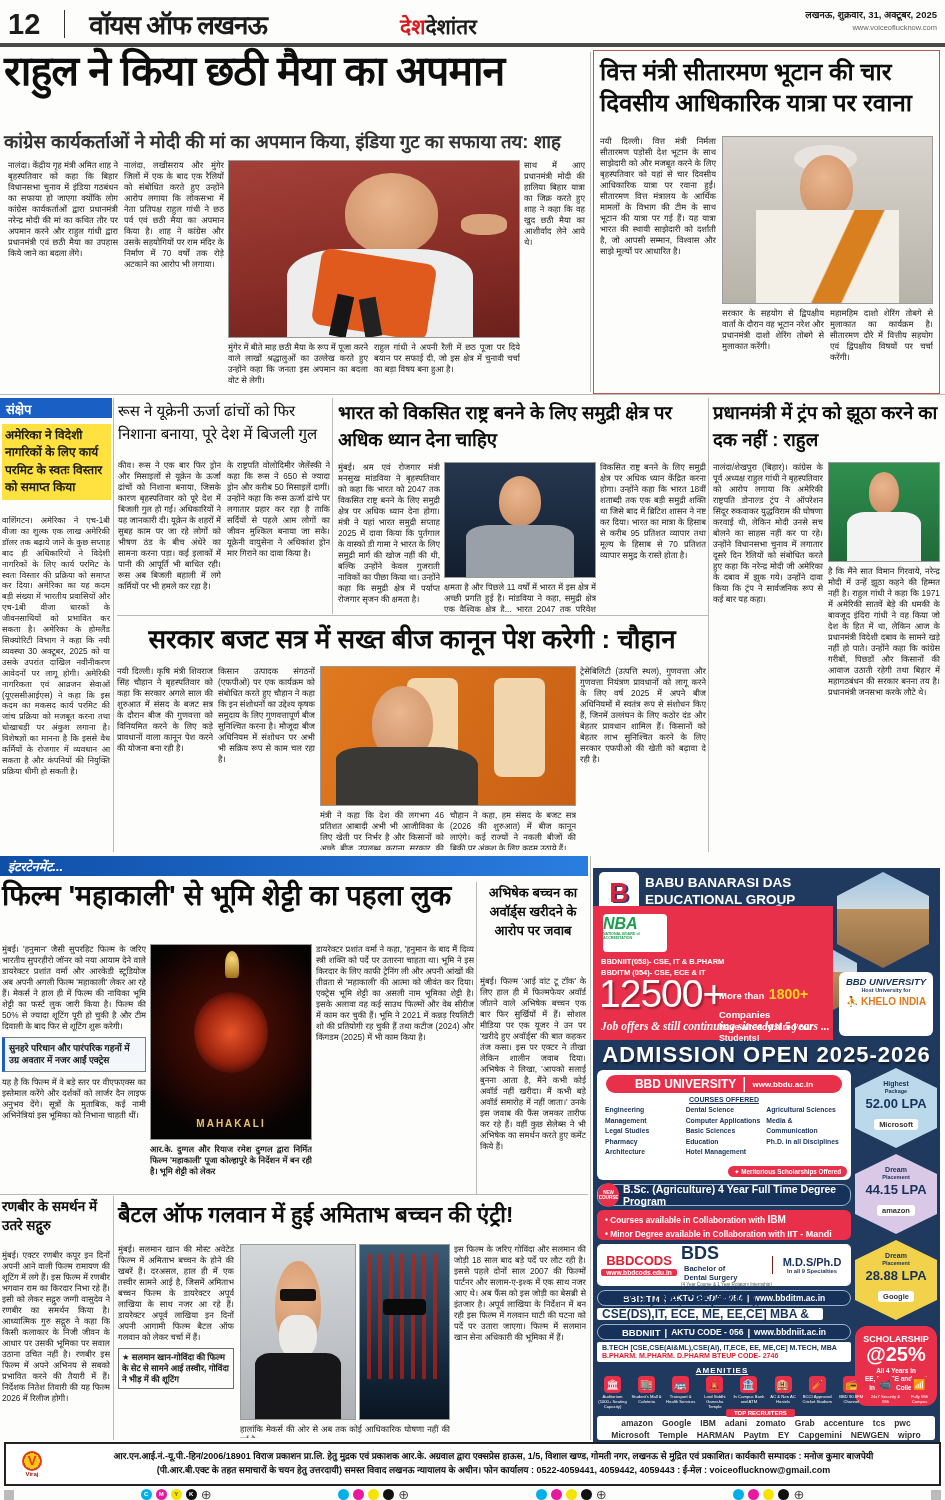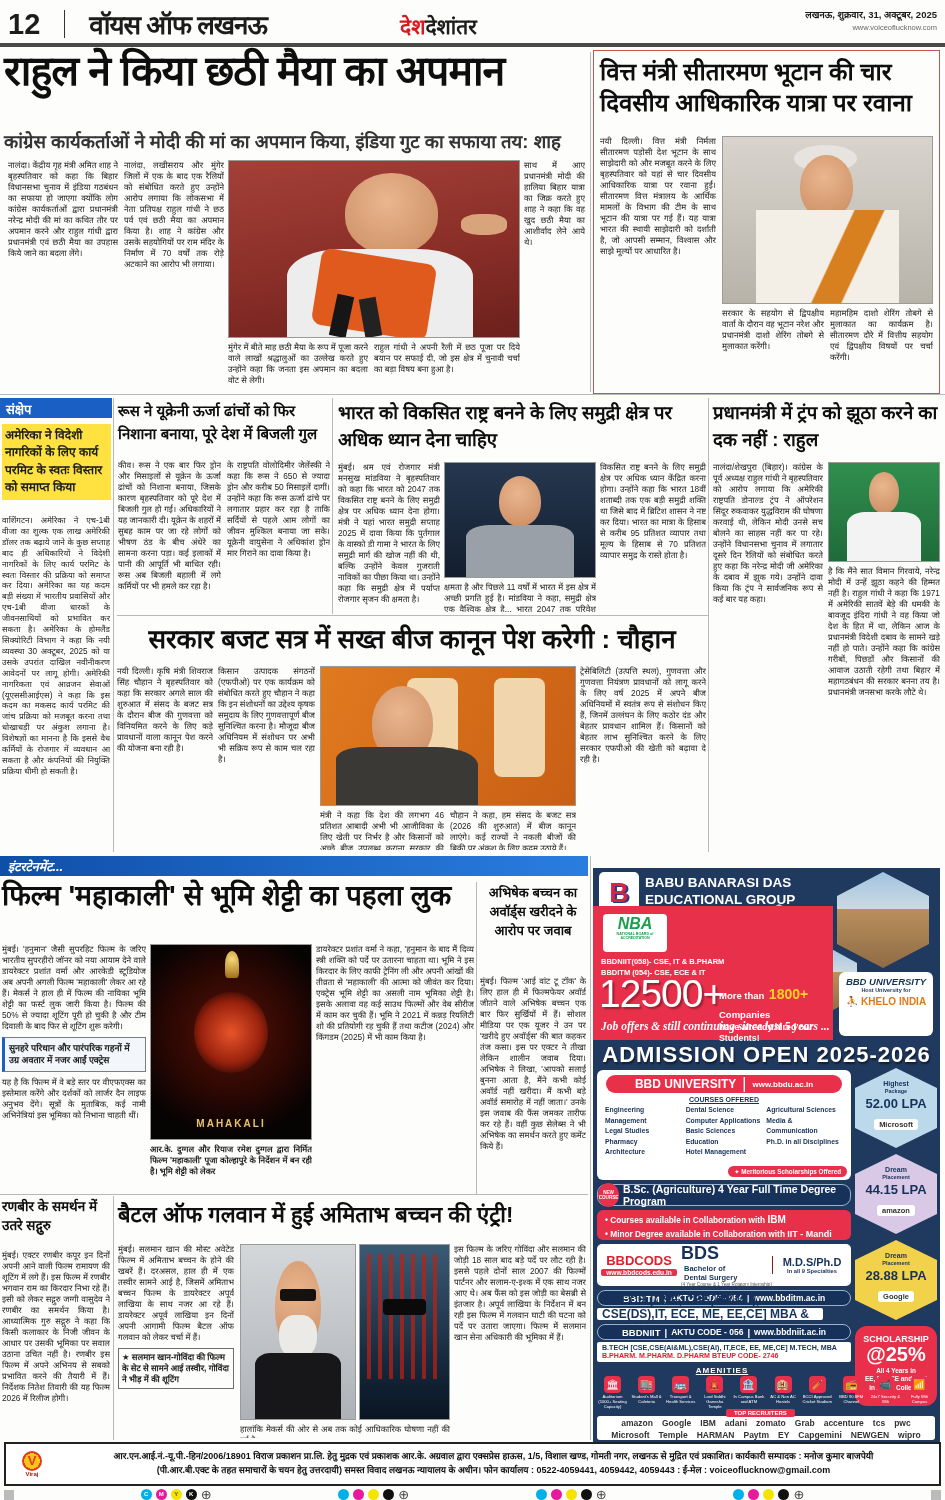--- a/index.html
+++ b/index.html
@@ -135,21 +135,21 @@
   <div class="abs vr" style="left:590px;top:52px;height:340px"></div>
   <div class="abs vr" style="left:113px;top:398px;height:454px"></div>
   <div class="abs vr" style="left:332px;top:398px;height:216px"></div>
   <div class="abs vr" style="left:708px;top:398px;height:454px"></div>
   <div class="abs hr" style="left:117px;top:615px;width:591px"></div>
 
   <div class="abs" style="left:0;top:398px;width:112px;height:20px;background:#1a5fc4;color:#fff;font-weight:800;font-size:13px;padding:2px 6px">संक्षेप</div>
   <div class="abs" style="left:2px;top:424px;width:109px;background:#ffe23f;font-size:12px;line-height:1.45;font-weight:800;padding:3px">अमेरिका ने विदेशी नागरिकों के लिए कार्य परमिट के स्वतः विस्तार को समाप्त किया</div>
   <div class="abs j" style="left:2px;top:516px;width:108px;height:334px;font-size:8.2px">वाशिंगटन। अमेरिका ने एच-1बी वीजा का शुल्क एक लाख अमेरिकी डॉलर तक बढ़ाये जाने के कुछ सप्ताह बाद ही अधिकारियों ने विदेशी नागरिकों के लिए कार्य परमिट के स्वतः विस्तार की प्रक्रिया को समाप्त कर दिया। अमेरिका का यह कदम बड़ी संख्या में भारतीय प्रवासियों और एच-1बी वीजा धारकों के जीवनसाथियों को प्रभावित कर सकता है। अमेरिका के होमलैंड सिक्योरिटी विभाग ने कहा कि नयी व्यवस्था 30 अक्टूबर, 2025 को या उसके उपरांत दाखिल नवीनीकरण आवेदनों पर लागू होगी। अमेरिकी नागरिकता एवं आव्रजन सेवाओं (यूएससीआईएस) ने कहा कि इस कदम का मकसद कार्य परमिट की जांच प्रक्रिया को मजबूत करना तथा धोखाधड़ी पर अंकुश लगाना है। विशेषज्ञों का मानना है कि इससे वैध कर्मियों के रोजगार में व्यवधान आ सकता है और कंपनियों की नियुक्ति प्रक्रिया धीमी हो सकती है।</div>
 
-  <div class="abs hl" style="left:118px;top:400px;width:212px;font-size:15px;line-height:1.5;font-weight:700">रूस ने यूक्रेनी ऊर्जा ढांचों को फिर निशाना बनाया, पूरे देश में बिजली गुल</div>
+  <div class="abs hl" style="left:118px;top:400px;width:212px;font-size:15px;line-height:1.5;font-weight:400">रूस ने यूक्रेनी ऊर्जा ढांचों को फिर निशाना बनाया, पूरे देश में बिजली गुल</div>
   <div class="abs j" style="left:118px;top:460px;width:103px;height:152px">कीव। रूस ने एक बार फिर ड्रोन और मिसाइलों से यूक्रेन के ऊर्जा ढांचों को निशाना बनाया, जिसके कारण बृहस्पतिवार को पूरे देश में बिजली गुल हो गई। अधिकारियों ने यह जानकारी दी। यूक्रेन के शहरों में सुबह काम पर जा रहे लोगों को भीषण ठंड के बीच अंधेरे का सामना करना पड़ा। कई इलाकों में पानी की आपूर्ति भी बाधित रही। रूस अब बिजली बहाली में लगे कर्मियों पर भी हमले कर रहा है।</div>
   <div class="abs j" style="left:227px;top:460px;width:103px;height:152px">के राष्ट्रपति वोलोदिमीर जेलेंस्की ने कहा कि रूस ने 650 से ज्यादा ड्रोन और करीब 50 मिसाइलें दागीं। उन्होंने कहा कि रूस ऊर्जा ढांचे पर लगातार प्रहार कर रहा है ताकि सर्दियों से पहले आम लोगों का जीवन मुश्किल बनाया जा सके। यूक्रेनी वायुसेना ने अधिकांश ड्रोन मार गिराने का दावा किया है।</div>
 
   <div class="abs hl" style="left:338px;top:400px;width:368px;font-size:18.5px;line-height:1.45;font-weight:800">भारत को विकसित राष्ट्र बनने के लिए समुद्री क्षेत्र पर अधिक ध्यान देना चाहिए</div>
   <div class="abs j" style="left:338px;top:462px;width:102px;height:150px">मुंबई। श्रम एवं रोजगार मंत्री मनसुख मांडविया ने बृहस्पतिवार को कहा कि भारत को 2047 तक विकसित राष्ट्र बनने के लिए समुद्री क्षेत्र पर अधिक ध्यान देना होगा। मंत्री ने यहां भारत समुद्री सप्ताह 2025 में दावा किया कि पुर्तगाल के वास्को डी गामा ने भारत के लिए समुद्री मार्ग की खोज नहीं की थी, बल्कि उन्होंने केवल गुजराती नाविकों का पीछा किया था। उन्होंने कहा कि समुद्री क्षेत्र में पर्याप्त रोजगार सृजन की क्षमता है।</div>
   <div class="photo ph-mand" style="left:444px;top:462px;width:152px;height:116px">
     <div class="face"></div>
     <div class="coat"></div>
   </div>
   <div class="abs j" style="left:600px;top:462px;width:106px;height:150px">विकसित राष्ट्र बनने के लिए समुद्री क्षेत्र पर अधिक ध्यान केंद्रित करना होगा। उन्होंने कहा कि भारत 18वीं शताब्दी तक एक बड़ी समुद्री शक्ति था जिसे बाद में ब्रिटिश शासन ने नष्ट कर दिया। भारत का मात्रा के हिसाब से करीब 95 प्रतिशत व्यापार तथा मूल्य के हिसाब से 70 प्रतिशत व्यापार समुद्र के रास्ते होता है।</div>
@@ -228,21 +228,21 @@
     </div>
     <div class="abs" style="left:52px;top:7px;font-size:13.5px;font-weight:800;line-height:1.25">
       <div>BABU BANARASI DAS</div>
       <div>EDUCATIONAL GROUP</div>
     </div>
     <div class="abs hex bld" style="left:244px;top:4px;width:92px;height:96px"></div>
     <div class="abs hex bld" style="left:150px;top:36px;width:72px;height:78px"></div>
     <div class="abs hex bld" style="left:202px;top:78px;width:62px;height:68px"></div>
 
     <div class="abs" style="left:0;top:38px;width:240px;height:134px;background:#e8304a"></div>
-    <div class="abs" style="left:10px;top:46px;width:64px;height:38px;background:#fff;border-radius:4px;text-align:center;padding-top:2px">
+    <div class="abs" style="left:10px;top:46px;width:64px;height:38px;background:#fff;border-radius:4px;text-align:left;padding-top:2px">
       <div style="color:#1d9e4f;font-weight:900;font-size:16px;font-style:italic;line-height:1">NBA</div>
       <div style="color:#1d9e4f;font-size:3.6px;font-weight:700">NATIONAL BOARD of ACCREDITATION</div>
     </div>
     <div class="abs" style="left:8px;top:88px;font-size:7.5px;font-weight:800;line-height:1.5">
       <div>BBDNIIT(058)- CSE, IT &amp; B.PHARM</div>
       <div>BBDITM (054)- CSE, ECE &amp; IT</div>
     </div>
     <div class="abs" style="left:6px;top:104px;font-size:39px;font-weight:400;letter-spacing:-1px;text-shadow:2px 2px 2px rgba(0,0,0,.35)">12500+</div>
     <div class="abs" style="left:126px;top:116px;width:112px;line-height:1.2">
       <span style="font-size:9.5px;font-weight:700">More than</span>

